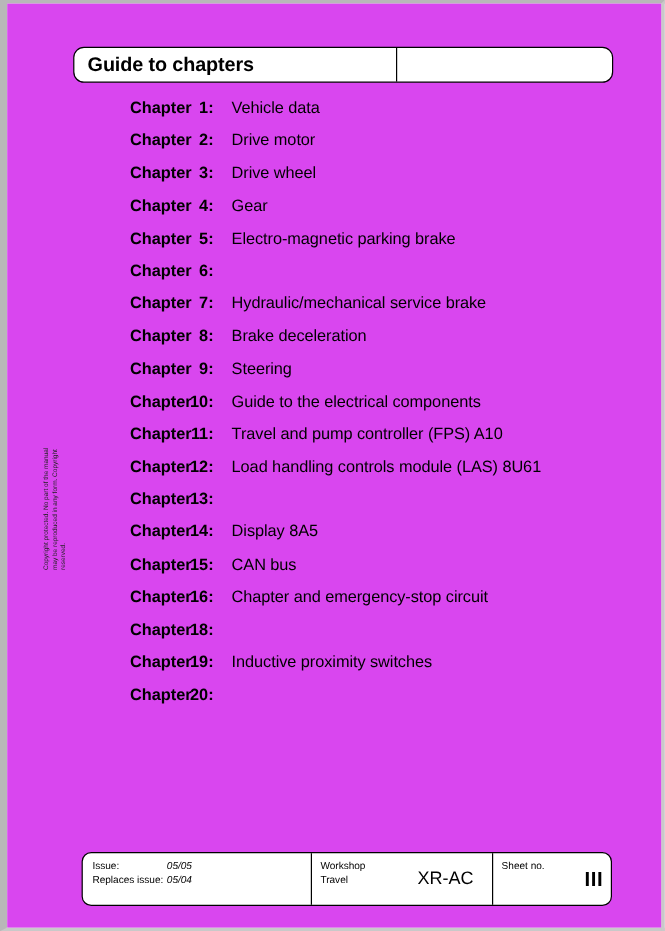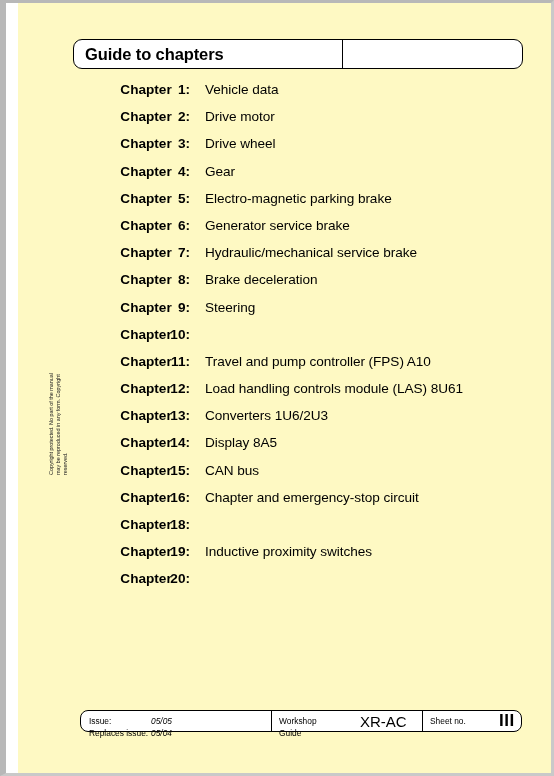--- a/index.html
+++ b/index.html
@@ -28,22 +28,21 @@
     border-top: 3px solid #b8b8b8;
     border-right: 3px solid #c9c9c9;
     border-bottom: 3px solid #c9c9c9;
   }
   #sheet {
     position: absolute;
     left: 0;
     top: 0;
     right: 0;
     bottom: 0;
-    background: #fef9c3;
-    margin-left: 12px;
+    background: #d946ef;
   }
 
   
   #header-bar {
     position: absolute;
     left: 55px;
     top: 36px;
     width: 450px;
     height: 30px;
     border: 1.4px solid #000000;
@@ -144,21 +143,21 @@
     white-space: nowrap;
   }
   #copyright-inner div { white-space: nowrap; }
 
   
   #footer-bar {
     position: absolute;
     left: 62px;
     top: 707px;
     width: 442px;
-    height: 22px;
+    height: 45px;
     border: 1.2px solid #000000;
     border-radius: 8px;
     box-sizing: border-box;
     background: #ffffff;
   }
   .footer-div {
     position: absolute;
     top: 0;
     width: 1.2px;
     height: 100%;
@@ -272,21 +271,20 @@
 
       <div class="chapter-row">
         <span class="chapter-label">Chapter</span>
         <span class="chapter-num">5:</span>
         <span class="chapter-title">Electro-magnetic parking brake</span>
       </div>
 
       <div class="chapter-row">
         <span class="chapter-label">Chapter</span>
         <span class="chapter-num">6:</span>
-        <span class="chapter-title">Generator service brake</span>
       </div>
 
       <div class="chapter-row">
         <span class="chapter-label">Chapter</span>
         <span class="chapter-num">7:</span>
         <span class="chapter-title">Hydraulic/mechanical service brake</span>
       </div>
 
       <div class="chapter-row">
         <span class="chapter-label">Chapter</span>
@@ -296,38 +294,38 @@
 
       <div class="chapter-row">
         <span class="chapter-label">Chapter</span>
         <span class="chapter-num">9:</span>
         <span class="chapter-title">Steering</span>
       </div>
 
       <div class="chapter-row">
         <span class="chapter-label">Chapter</span>
         <span class="chapter-num">10:</span>
+        <span class="chapter-title">Guide to the electrical components</span>
       </div>
 
       <div class="chapter-row">
         <span class="chapter-label">Chapter</span>
         <span class="chapter-num">11:</span>
         <span class="chapter-title">Travel and pump controller (FPS) A10</span>
       </div>
 
       <div class="chapter-row">
         <span class="chapter-label">Chapter</span>
         <span class="chapter-num">12:</span>
         <span class="chapter-title">Load handling controls module (LAS) 8U61</span>
       </div>
 
       <div class="chapter-row">
         <span class="chapter-label">Chapter</span>
         <span class="chapter-num">13:</span>
-        <span class="chapter-title">Converters 1U6/2U3</span>
       </div>
 
       <div class="chapter-row">
         <span class="chapter-label">Chapter</span>
         <span class="chapter-num">14:</span>
         <span class="chapter-title">Display 8A5</span>
       </div>
 
       <div class="chapter-row">
         <span class="chapter-label">Chapter</span>
@@ -377,21 +375,21 @@
           <span class="issue-val">05/05</span>
         </div>
         <div class="issue-line">
           <span class="issue-key">Replaces issue:</span>
           <span class="issue-val">05/04</span>
         </div>
       </div>
 
       <div id="footer-manual">
         <div>Workshop</div>
-        <div>Guide</div>
+        <div>Travel</div>
       </div>
       <div id="footer-model">XR-AC</div>
 
       <div id="footer-sheet-label">Sheet no.</div>
       <div id="footer-sheet-value">III</div>
     </div>
 
   </div>
 </div>
 

